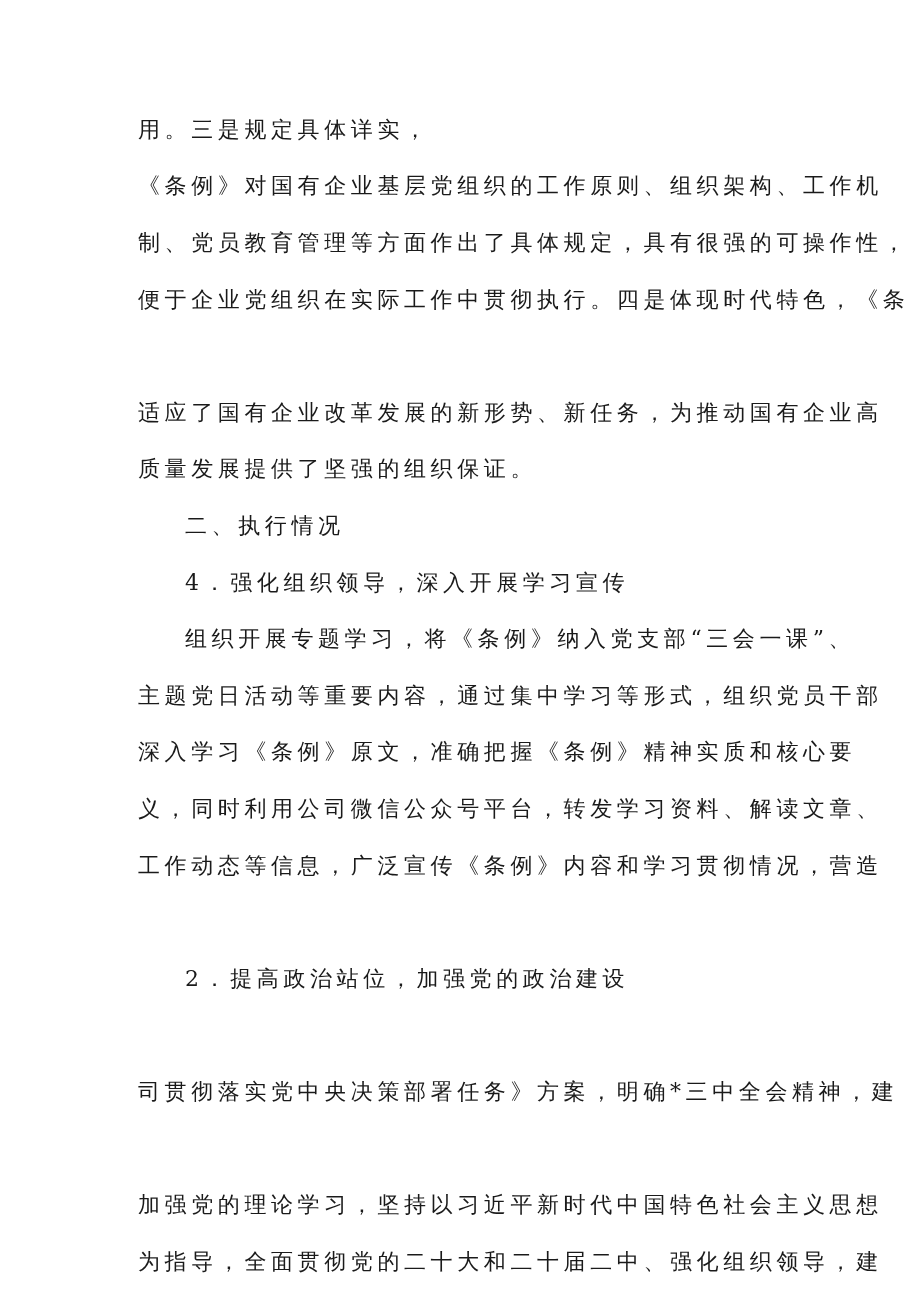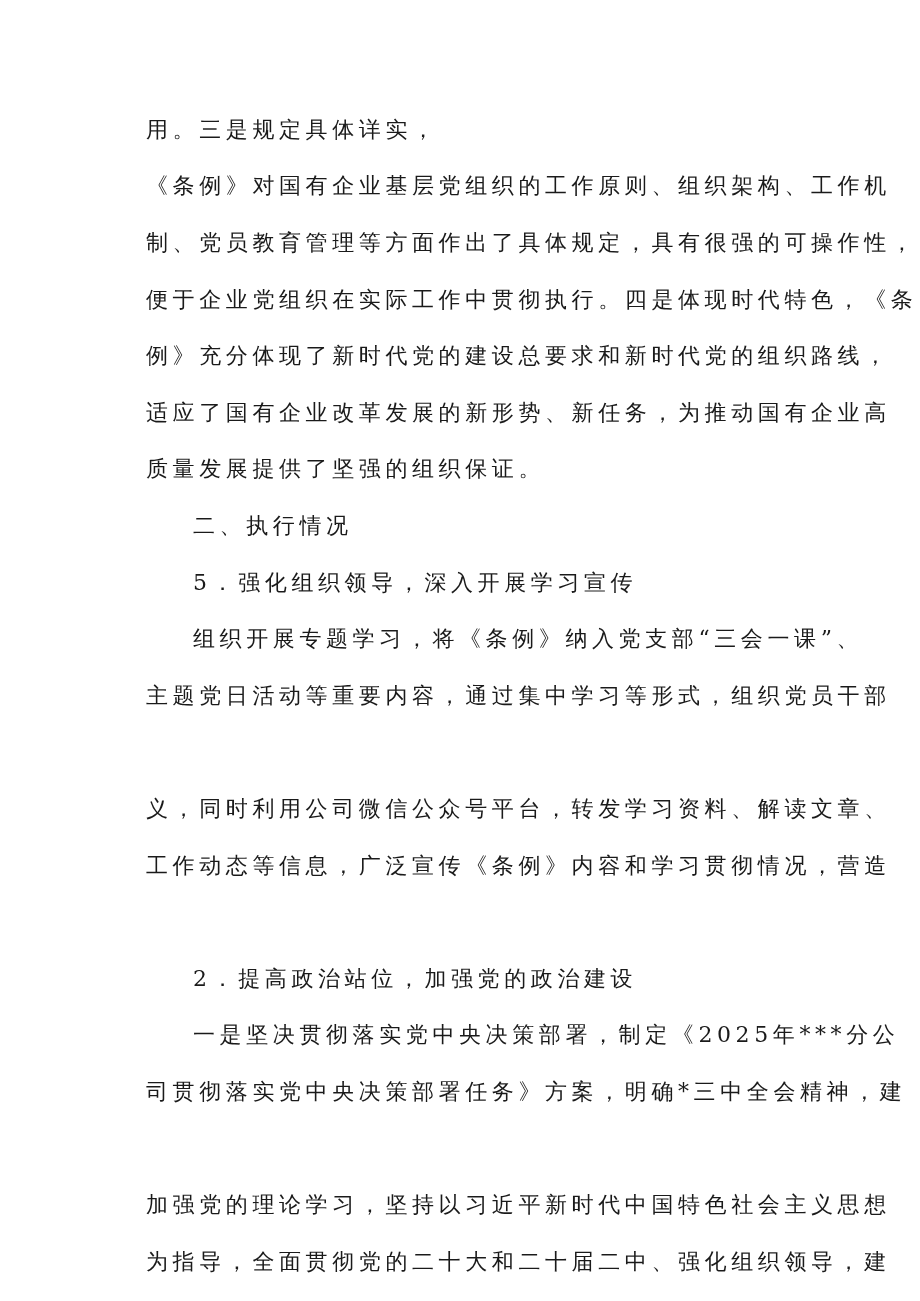--- a/index.html
+++ b/index.html
@@ -1,18 +1,18 @@
 <!DOCTYPE html>
 <html><head>
 <meta charset="utf-8">
 <style>
   html, body { margin: 0; padding: 0; background: #ffffff; }
   body { width: 920px; height: 1301px; position: relative; overflow: hidden; }
   .page {
-    position: absolute; left: 8px; top: 0; width: 848px; height: 1301px;
+    position: absolute; left: 0; top: 0; width: 848px; height: 1301px;
     background: #ffffff;
   }
   .line {
     position: absolute;
     left: 138px;
     font-family: "DejaVu Serif", "Liberation Serif", serif;
     font-size: 22px;
     color: #1a1a1a;
     letter-spacing: 4.6px;
     white-space: nowrap;
@@ -22,28 +22,27 @@
   .heading { left: 185px; }
 </style>
 </head>
 <body>
 
 <div class="page">
   <div class="line" style="top:116px">用。三是规定具体详实，</div>
   <div class="line" style="top:229px">制、党员教育管理等方面作出了具体规定，具有很强的可操作性，</div>
   <div class="line" style="top:172px; left:138px"> 《条例》对国有企业基层党组织的工作原则、组织架构、工作机</div>
   <div class="line" style="top:286px">便于企业党组织在实际工作中贯彻执行。四是体现时代特色，《条</div>
-  <div class="line" style="top:342px">例》充分体现了新时代党的建设总要求和新时代党的组织路线，</div>
   <div class="line" style="top:399px">适应了国有企业改革发展的新形势、新任务，为推动国有企业高</div>
   <div class="line" style="top:455px">质量发展提供了坚强的组织保证。</div>
   <div class="line heading" style="top:512px">二、执行情况</div>
-  <div class="line heading" style="top:569px">5．强化组织领导，深入开展学习宣传</div>
+  <div class="line heading" style="top:569px">4．强化组织领导，深入开展学习宣传</div>
   <div class="line indent" style="top:625px">组织开展专题学习，将《条例》纳入党支部“三会一课”、</div>
   <div class="line" style="top:682px">主题党日活动等重要内容，通过集中学习等形式，组织党员干部</div>
+  <div class="line" style="top:738px">深入学习《条例》原文，准确把握《条例》精神实质和核心要</div>
   <div class="line" style="top:795px">义，同时利用公司微信公众号平台，转发学习资料、解读文章、</div>
   <div class="line" style="top:852px">工作动态等信息，广泛宣传《条例》内容和学习贯彻情况，营造</div>
   <div class="line heading" style="top:965px">2．提高政治站位，加强党的政治建设</div>
-  <div class="line indent" style="top:1021px">一是坚决贯彻落实党中央决策部署，制定《2025年***分公</div>
   <div class="line" style="top:1078px">司贯彻落实党中央决策部署任务》方案，明确*三中全会精神，建</div>
   <div class="line" style="top:1191px">加强党的理论学习，坚持以习近平新时代中国特色社会主义思想</div>
   <div class="line" style="top:1248px">为指导，全面贯彻党的二十大和二十届二中、强化组织领导，建</div>
 
 </div>
 
 </body></html>

